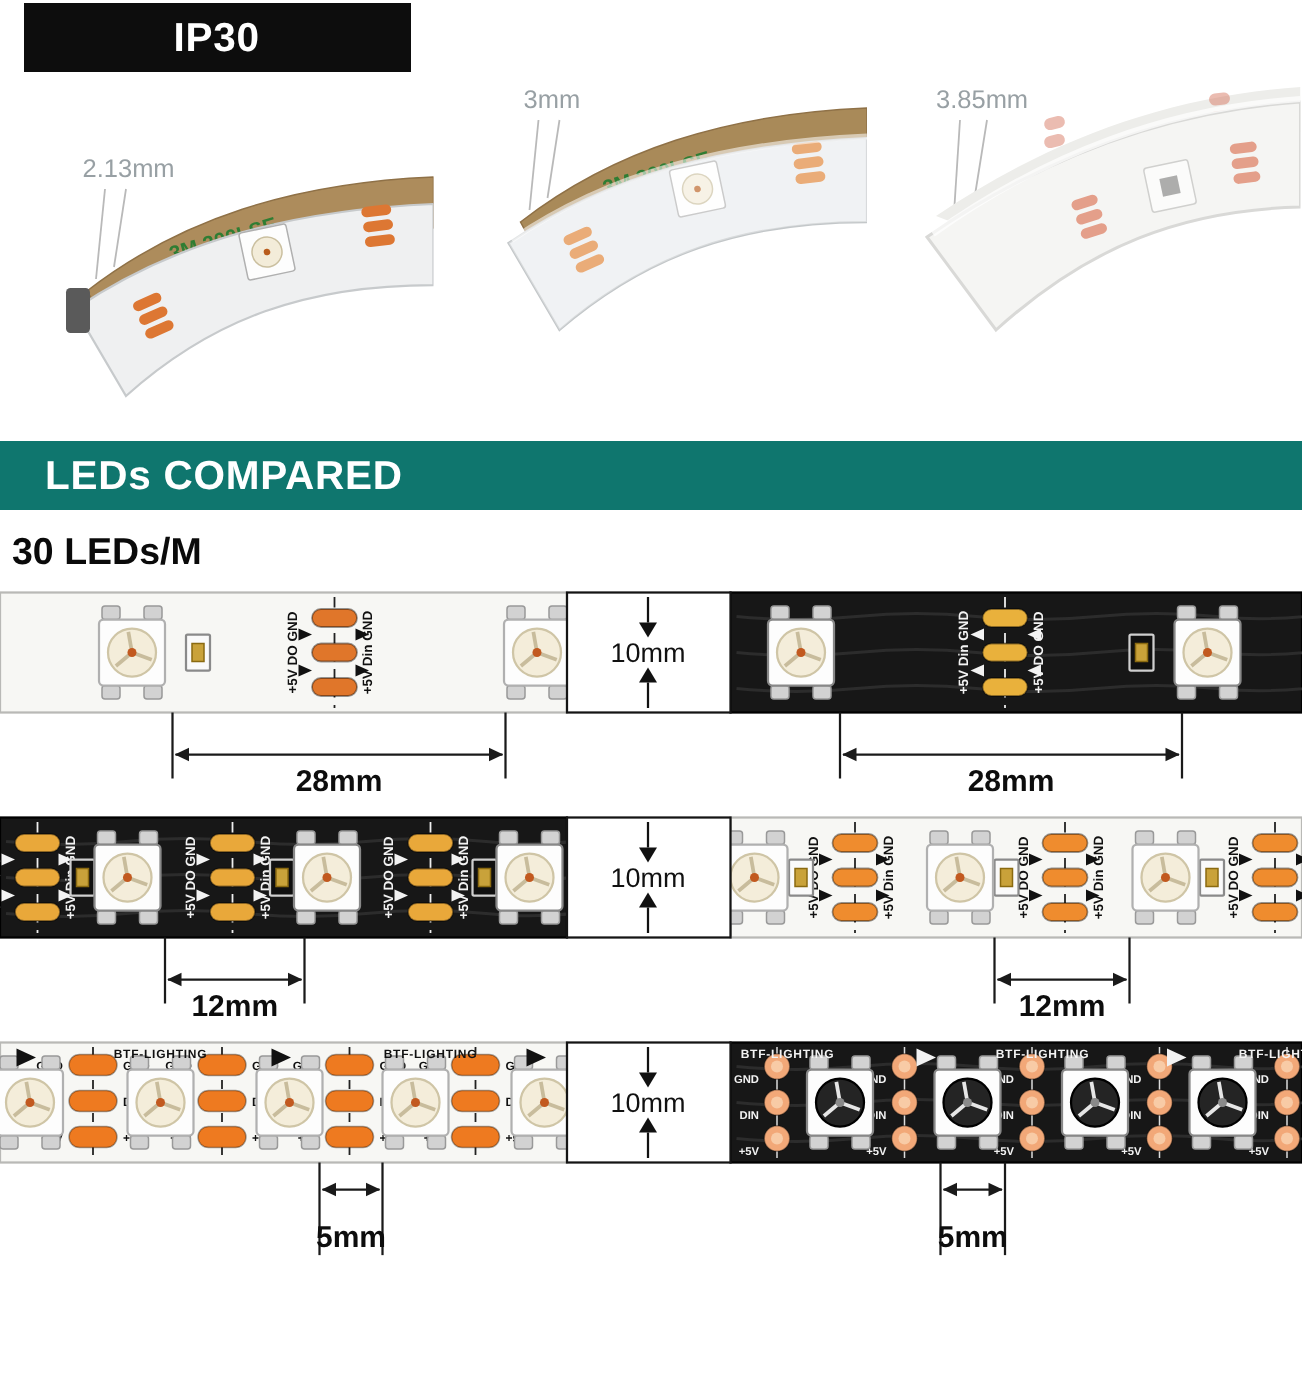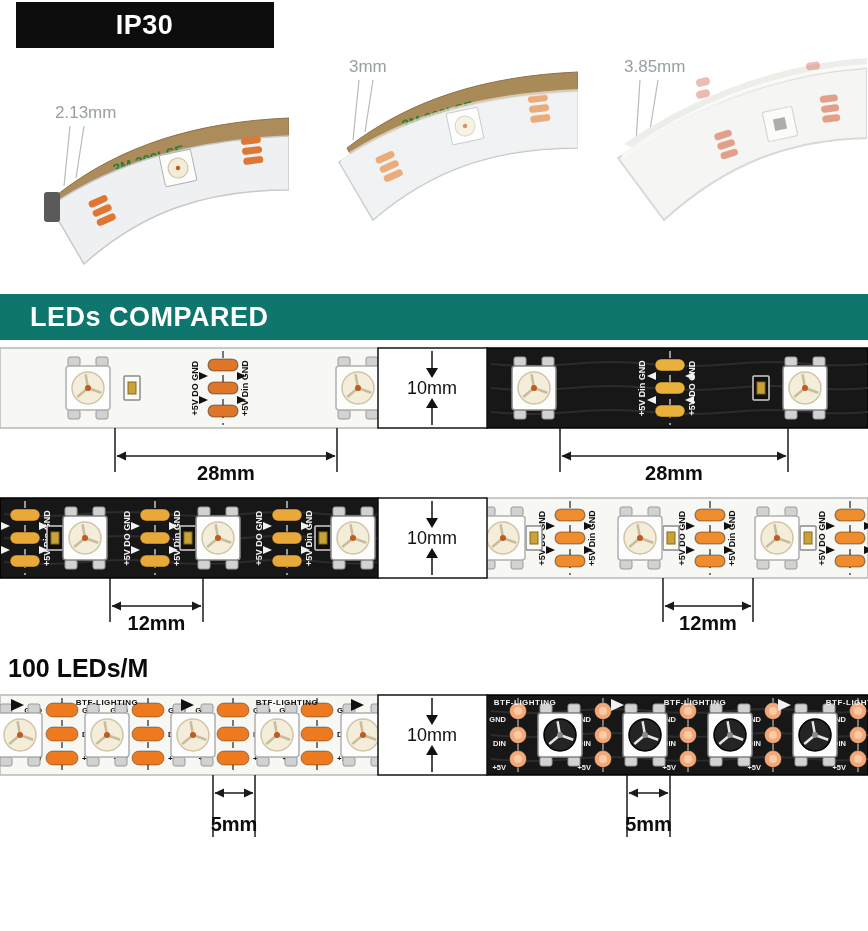--- a/index.html
+++ b/index.html
@@ -122,20 +122,21 @@
         </g>
         <path d="M44,154 C120,100 200,70 289,64" stroke="#ffffff" stroke-width="4" opacity="0.7" fill="none"></path>
       </g>
     </svg>
   </div>
 </div>
 
 <div class="banner">LEDs COMPARED</div>
 
 <section>
+  <h2 class="density-title">30 LEDs/M</h2>
   <svg class="row-svg" id="row0" viewBox="0 0 868 150">
       <g transform="translate(0,0)">
         <rect x="0" y="8" width="378" height="80" fill="#f7f7f4" stroke="#b9b9b6" stroke-width="1.5"></rect>
         <g>
           <line x1="223" y1="11" x2="223" y2="85" stroke="#222" stroke-width="1.2" stroke-dasharray="7 5"></line>
           <rect x="208" y="19" width="30" height="12" rx="6" fill="#e0762a" stroke="rgba(0,0,0,.4)" stroke-width="1.2"></rect>
           <rect x="208" y="42" width="30" height="12" rx="6" fill="#e0762a" stroke="rgba(0,0,0,.4)" stroke-width="1.2"></rect>
           <rect x="208" y="65" width="30" height="12" rx="6" fill="#e0762a" stroke="rgba(0,0,0,.4)" stroke-width="1.2"></rect>
           <text x="198" y="48" font-size="9" font-weight="700" fill="#111" text-anchor="middle" transform="rotate(-90 198 48)">+5V DO GND</text>
           <text x="248" y="48" font-size="9" font-weight="700" fill="#111" text-anchor="middle" transform="rotate(-90 248 48)">+5V Din GND</text>
@@ -446,21 +447,20 @@
         <line x1="753" y1="88" x2="753" y2="132" stroke="#1a1a1a" stroke-width="1.5"></line>
         <line x1="665" y1="116" x2="751" y2="116" stroke="#1a1a1a" stroke-width="1.5"></line>
         <polygon points="674,111.5 674,120.5 664.5,116" fill="#1a1a1a"></polygon>
         <polygon points="742,111.5 742,120.5 751.5,116" fill="#1a1a1a"></polygon>
         <text x="708" y="140" font-size="20" font-weight="700" fill="#0d0d0d" text-anchor="middle">12mm</text>
       </g>
     </svg>
 </section>
 
 <section>
-  <h2 class="density-title">100 LEDs/M</h2>
   <svg class="row-svg" id="row2" viewBox="0 0 868 150">
       <g transform="translate(0,0)">
         <rect x="0" y="8" width="378" height="80" fill="#f7f7f4" stroke="#b9b9b6" stroke-width="1.5"></rect>
         <g>
           <line x1="62" y1="11" x2="62" y2="85" stroke="#222" stroke-width="1.2" stroke-dasharray="6 5"></line>
           <rect x="46" y="16" width="32" height="14" rx="7" fill="#ee7a20" stroke="rgba(0,0,0,.35)" stroke-width="1"></rect>
           <rect x="46" y="40" width="32" height="14" rx="7" fill="#ee7a20" stroke="rgba(0,0,0,.35)" stroke-width="1"></rect>
           <rect x="46" y="64" width="32" height="14" rx="7" fill="#ee7a20" stroke="rgba(0,0,0,.35)" stroke-width="1"></rect>
           <text x="42" y="26" font-size="8" font-weight="700" fill="#111" text-anchor="end">GND</text>
           <text x="42" y="50" font-size="8" font-weight="700" fill="#111" text-anchor="end">DO</text>

